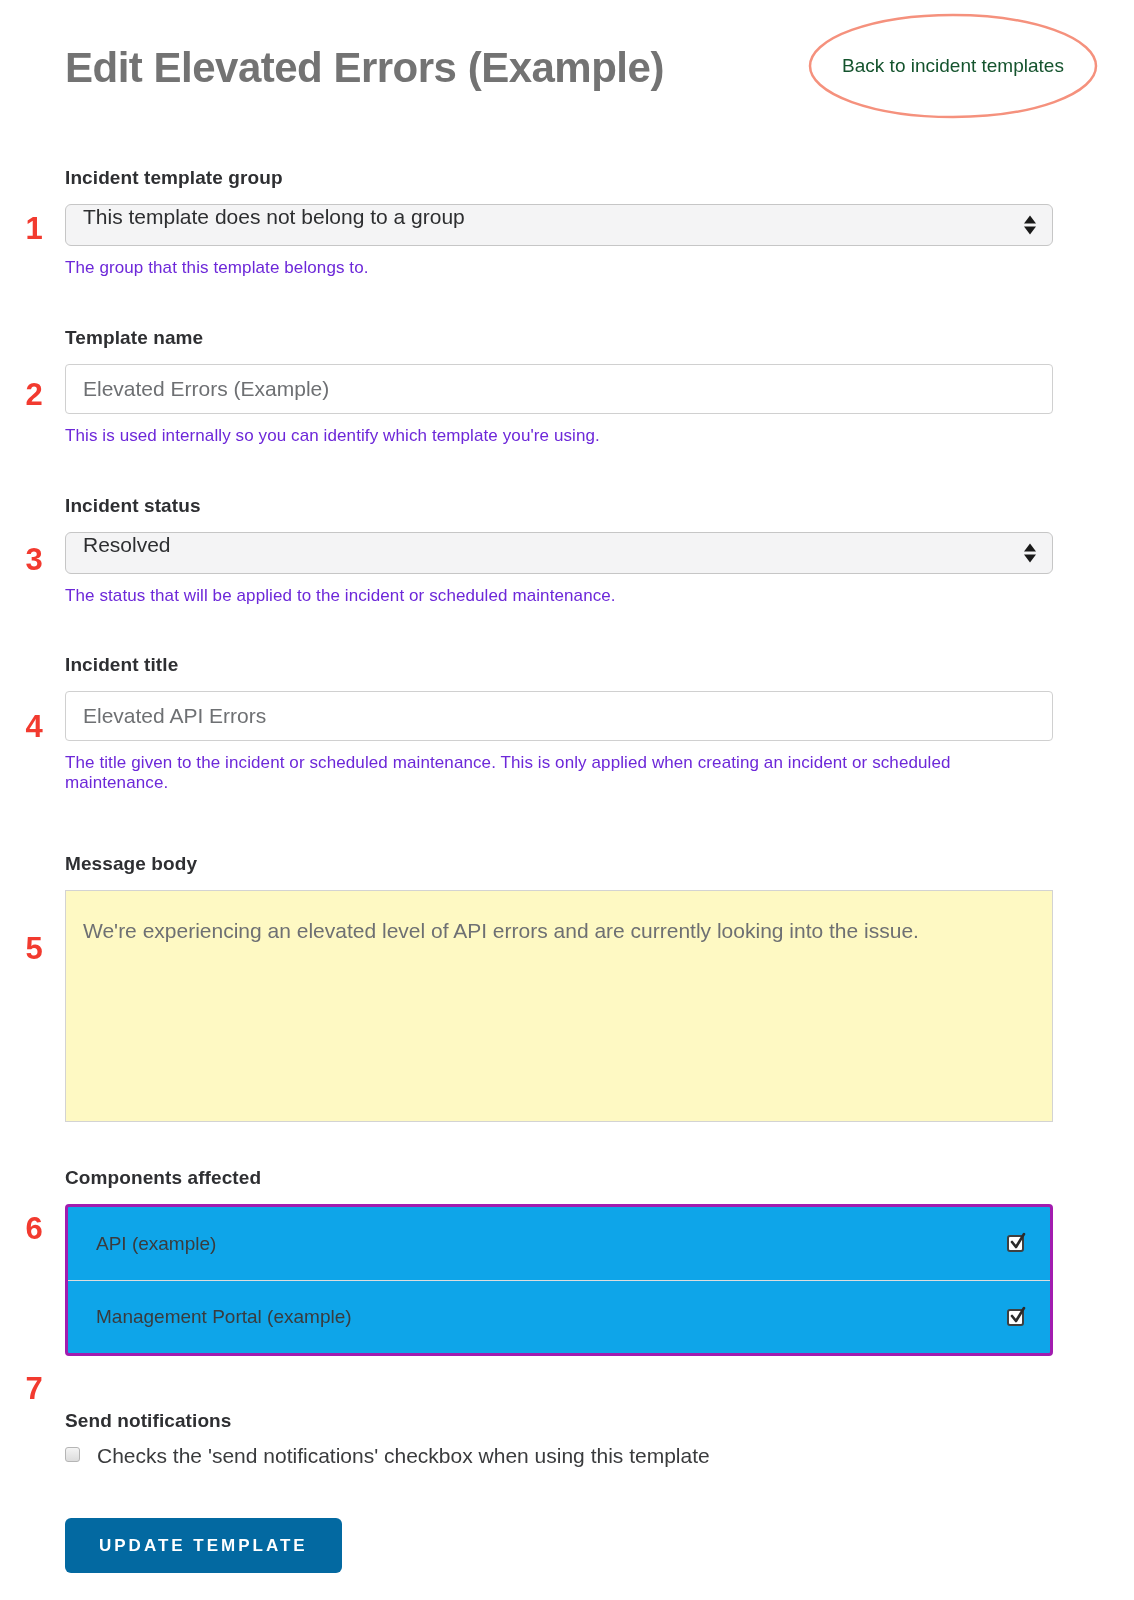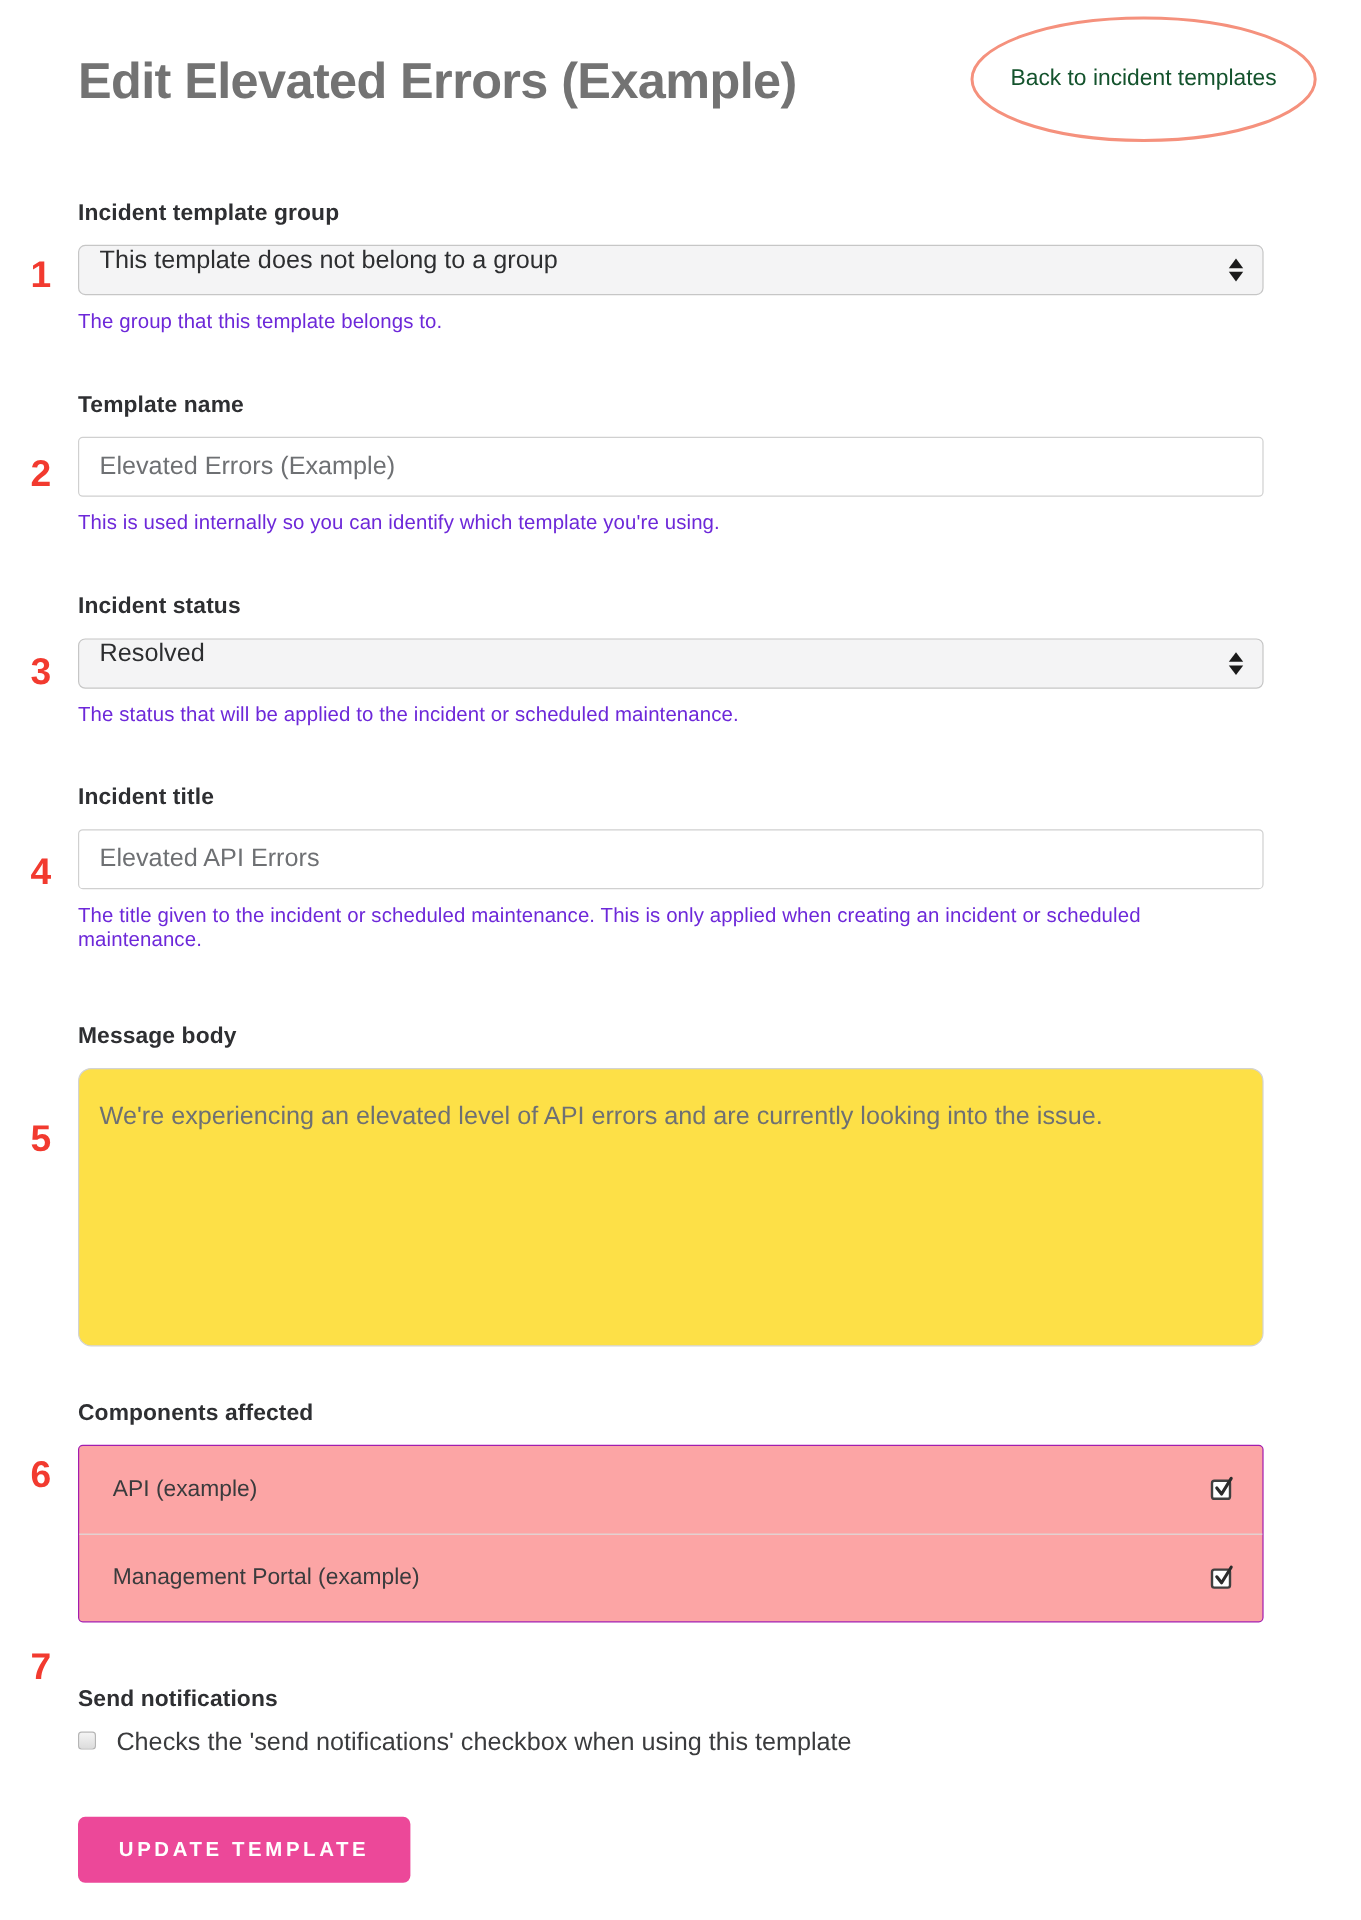--- a/index.html
+++ b/index.html
@@ -61,27 +61,27 @@
   }
 
   .txt {
     width: 100%; height: 50px; border: 1px solid #d0d0d0; border-radius: 4px;
     background: #fff; padding: 10px 17px; font-size: 21px; color: #6e7073;
     font-family: inherit; outline: none;
   }
 
   .ta {
     display: block; width: 100%; height: 232px; resize: none;
-    border: 1px solid #d3d3d3; border-radius: 11px; background: #fde047;
+    border: 1px solid #d3d3d3; border-radius: 0; background: #fef9c3;
     padding: 25px 17px; font-size: 21px; color: #6e7073; line-height: 1.4;
     font-family: inherit; outline: none;
   }
 
   
-  .cbox { border: 1px solid #a21caf; border-radius: 4px; background: #fca5a5; }
+  .cbox { border: 3px solid #a21caf; border-radius: 4px; background: #0ea5e9; }
   .crow {
     height: 73px; display: flex; align-items: center; justify-content: space-between;
     padding: 0 26px 0 28px;
   }
   .crow + .crow { border-top: 1px solid #dddddd; }
   .cname { font-size: 19px; color: #3a3b3d; }
   .check {
     position: relative; width: 17px; height: 17px;
     border: 2px solid #3f3f3f; border-radius: 3px; background: #fff;
   }
@@ -202,17 +202,17 @@
 
     <div class="group g7">
       <label class="lbl" style="margin-bottom:0">Send notifications</label>
       <div class="chk-row">
         <span class="chk-empty"></span>
         <span class="chk-label">Checks the 'send notifications' checkbox when using this template</span>
       </div>
     </div>
 
     <div class="btn-row">
-      <button class="btn" style="background: #ec4899;">UPDATE TEMPLATE</button>
+      <button class="btn" style="background: #0369a1;">UPDATE TEMPLATE</button>
     </div>
 
   </div>
 </div>
 
 </body></html>

